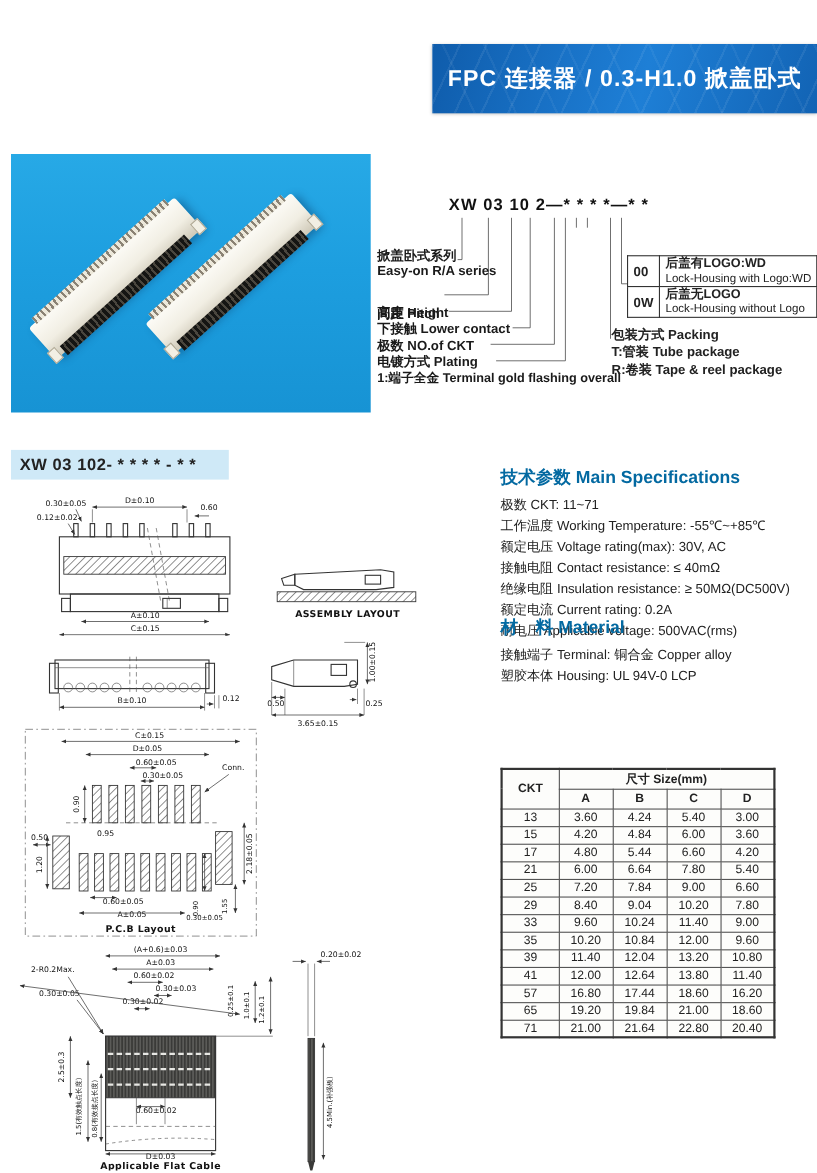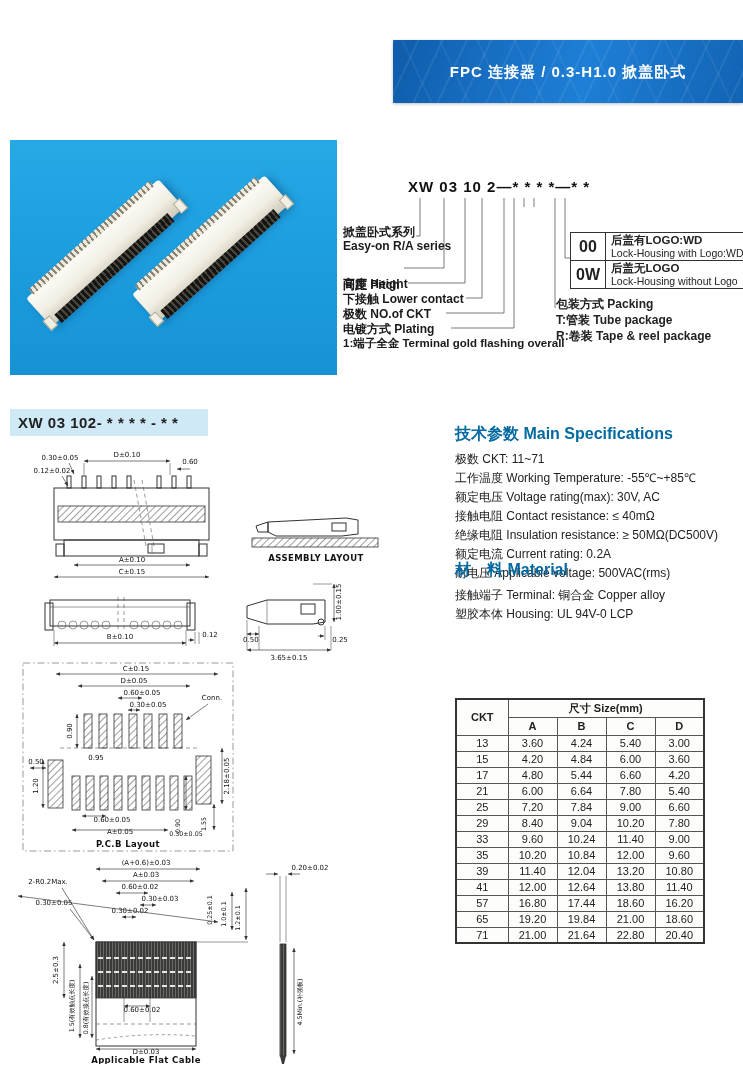--- a/index.html
+++ b/index.html
@@ -10,21 +10,21 @@
   
   .banner { left:393px; top:40px; width:350px; height:63px;
     background:linear-gradient(104deg,#0f5cab 0%, #1973c8 35%, #1e7fd6 55%, #1263b4 100%);
     box-shadow:0 1px 3px rgba(0,0,0,.25); overflow:hidden; }
   .banner .circuit { position:absolute; inset:0;
     background:
       repeating-linear-gradient(115deg, rgba(255,255,255,.07) 0 2px, transparent 2px 22px),
       repeating-linear-gradient(65deg, rgba(255,255,255,.05) 0 2px, transparent 2px 34px);
   }
   .banner .t { position:relative; text-align:center; line-height:63px; color:#fff;
-    font-size:15px; font-weight:bold; letter-spacing:1px; }
+    font-size:21px; font-weight:bold; letter-spacing:1px; }
 
   
   .photo { left:10px; top:140px; width:327px; height:235px;
     background:linear-gradient(180deg,#27a9e6 0%, #1d9edf 45%, #1793d4 100%); overflow:hidden; }
   .connector { position:absolute; width:178px; height:38px; transform:rotate(-42deg); }
   .c-body { position:absolute; inset:0;
     background:linear-gradient(180deg,#fcfbf6 0%, #f1eee3 55%, #cfc9b8 100%);
     border-radius:3px; box-shadow:3px 4px 8px rgba(0,30,70,.35); }
   .c-teeth { position:absolute; top:-5px; left:8px; right:8px; height:7px;
     background:repeating-linear-gradient(90deg,#8a8274 0 2px, #ece8da 2px 5px); }
@@ -33,21 +33,21 @@
   .c-end { position:absolute; width:9px; height:13px; bottom:-3px;
     background:#f2efe4; border:1px solid #b0a995; }
 
   
   .pdg { left:338px; top:178px; width:405px; height:178px; font-size:12px; }
   .pdg .code { position:absolute; left:70px; top:0; font-size:15px; font-weight:bold; letter-spacing:1px; color:#111; }
   .pdg .lbl { position:absolute; left:5px; white-space:nowrap; font-weight:600; color:#1a1a1a; }
   .pdg .en { font-weight:600; }
   .logo-tbl { position:absolute; left:232px; top:54px; border-collapse:collapse; }
   .logo-tbl td { border:1.6px solid #333; padding:1px 5px; vertical-align:middle; }
-  .logo-tbl .cd { font-size:16px; font-weight:bold; text-align:center; width:30px; }
+  .logo-tbl .cd { font-size:12px; font-weight:bold; width:30px; }
   .logo-tbl .zh { font-size:11.5px; font-weight:bold; line-height:13px; white-space:nowrap; }
   .logo-tbl .eng { font-size:10.5px; line-height:12px; white-space:nowrap; }
   .packing { position:absolute; left:218px; top:118px; font-weight:600; line-height:16px; white-space:nowrap; }
 
   
   .modelbar { left:10px; top:409px; width:198px; height:27px; background:#cfe9f7;
     font-size:15px; font-weight:600; line-height:27px; padding-left:8px; color:#222; letter-spacing:.5px; }
 
   
   .specs { left:455px; top:424px; width:288px; }

